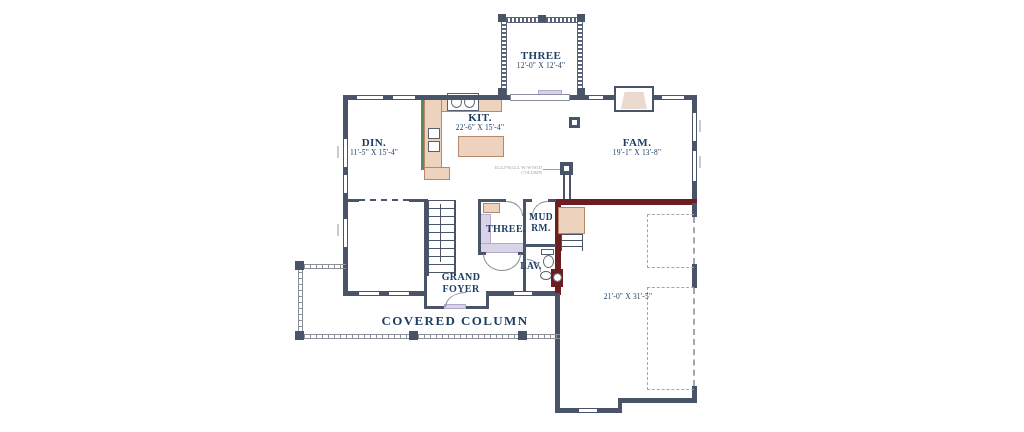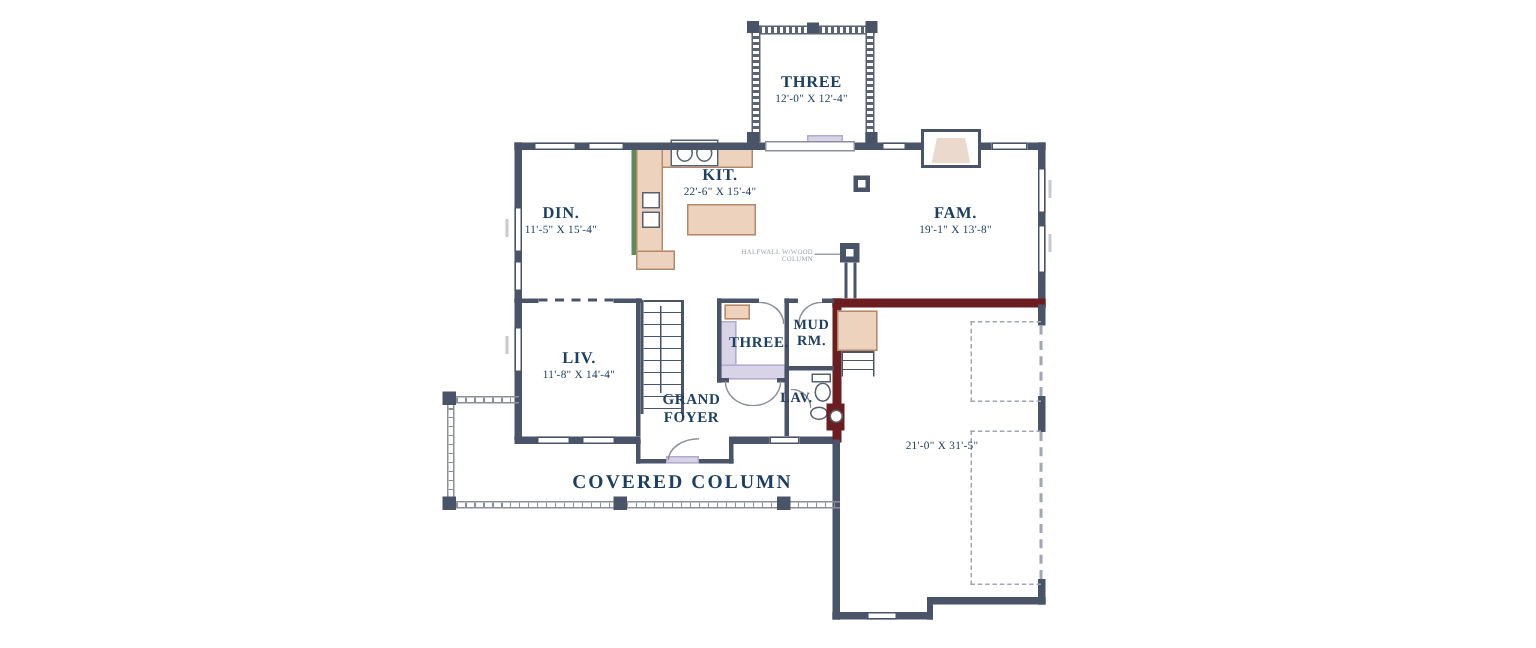--- a/index.html
+++ b/index.html
@@ -183,34 +183,30 @@
     <span class="dms">11'-5" X 15'-4"</span>
   </div>
   <div class="lbl" style="left:446px;top:111px;width:68px">
     <span class="nm">KIT.</span>
     <span class="dms">22'-6" X 15'-4"</span>
   </div>
   <div class="lbl" style="left:590px;top:136px;width:94px">
     <span class="nm">FAM.</span>
     <span class="dms">19'-1" X 13'-8"</span>
   </div>
-  <div class="lbl" style="left:344px;top:233px;width:84px">
-    <span class="nm">LIV.</span>
-    <span class="dms">11'-8" X 14'-4"</span>
-  </div>
   <div class="lbl" style="left:486px;top:223px;width:38px">
     <span class="nm s">THREE.</span>
   </div>
   <div class="lbl" style="left:523px;top:212px;width:36px">
     <span class="nm xs">MUD RM.</span>
   </div>
   <div class="lbl" style="left:518px;top:261px;width:26px">
     <span class="nm xs">LAV.</span>
   </div>
-  <div class="lbl" style="left:430px;top:261px;width:62px">
+  <div class="lbl" style="left:430px;top:271px;width:62px">
     <span class="nm s">GRAND FOYER</span>
   </div>
   <div class="lbl" style="left:376px;top:313px;width:158px">
     <span class="porch-nm">COVERED COLUMN</span>
   </div>
   <div class="lbl" style="left:582px;top:293px;width:92px">
     <span class="dms">21'-0" X 31'-5"</span>
   </div>
 
 </div>

